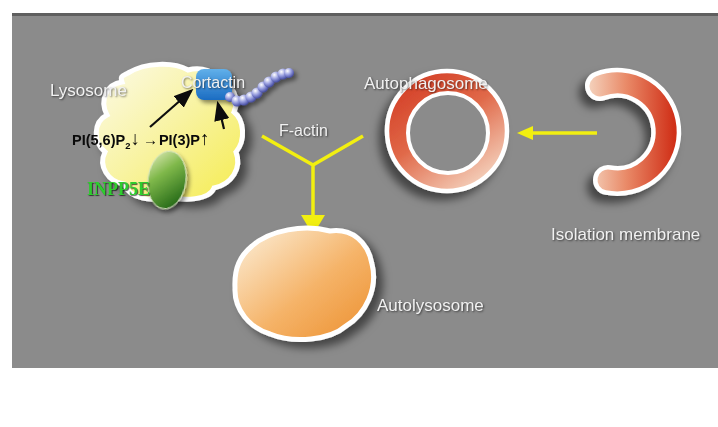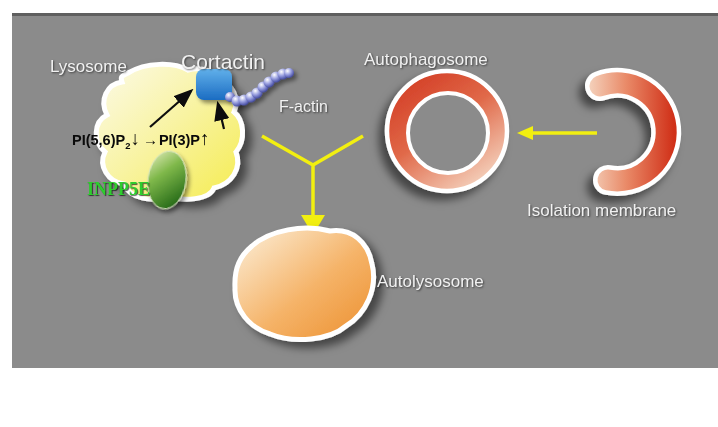--- a/index.html
+++ b/index.html
@@ -7,21 +7,21 @@
     width:718px;height:427px;background:#ffffff;position:relative;
     font-family:"Liberation Sans",sans-serif;overflow:hidden;
   }
   .panel{
     position:absolute;left:12px;top:13px;right:0;height:355px;
     background:#8b8b8b;border-top:3px solid #5f5f5f;box-sizing:border-box;
   }
   .panel svg{position:absolute;left:0;top:0;}
   .lbl{
     position:absolute;color:#f1f1f1;font-size:17px;
-    text-shadow:1px 1px 2px rgba(0,0,0,0.55);white-space:nowrap;z-index:5;
+    text-shadow:1px 1px 2px rgba(0,0,0,0.55);white-space:nowrap;z-index:5;margin-top:24px;
   }
   .lbl-inpp5e{
     position:absolute;color:#2ecc2e;font-size:18px;font-weight:bold;
     text-shadow:1px 1px 1px rgba(0,0,0,0.65);white-space:nowrap;z-index:6;font-family:Liberation Serif, serif;
   }
   .reaction{
     position:absolute;left:60px;top:112px;color:#0a0a0a;font-size:14.5px;
     font-weight:bold;white-space:nowrap;z-index:6;
   }
   .reaction sub{font-size:0.65em;}
@@ -132,24 +132,24 @@
       <path d="M 250,120 L 301,149 L 351,120 M 301,149 L 301,201" fill="none" stroke="#f2ef10" stroke-width="3.5"></path>
       <polygon points="289,199 313,199 301,219" fill="#f2ef10"></polygon>
     </g>
 
     <path d="M 240,230 C 258,214 292,208 318,215 C 340,212 356,226 360,248
          C 366,272 354,298 334,310 C 318,324 282,328 258,318
          C 238,312 222,294 223,272 C 222,252 228,240 240,230 Z" fill="url(#gAuto)" stroke="#ffffff" stroke-width="5" filter="url(#shadowRB)"></path>
   </svg>
 
   <div class="lbl" style="left:38px;top:41px">Lysosome</div>
-  <div class="lbl" style="left:169px;top:34px;font-size:21px">Cortactin</div>
+  <div class="lbl" style="left:169px;top:34px;font-size:16px">Cortactin</div>
   <div class="lbl" style="left:267px;top:82px;font-size:16px">F-actin</div>
   <div class="lbl" style="left:352px;top:34px">Autophagosome</div>
-  <div class="lbl" style="left:515px;top:185px">Isolation membrane</div>
+  <div class="lbl" style="left:539px;top:185px">Isolation membrane</div>
   <div class="lbl" style="left:365px;top:256px">Autolysosome</div>
   <div class="lbl-inpp5e" style="left:75px;top:163px">INPP5E</div>
 
   <div class="reaction">
     <span>PI(5,6)P</span><sub>2</sub><span class="big-arrow">↓</span><span class="thin-arrow">→</span><span>PI(3)P</span><span class="big-arrow">↑</span>
   </div>
 </div>
 
 <div class="caption">
 </div>

